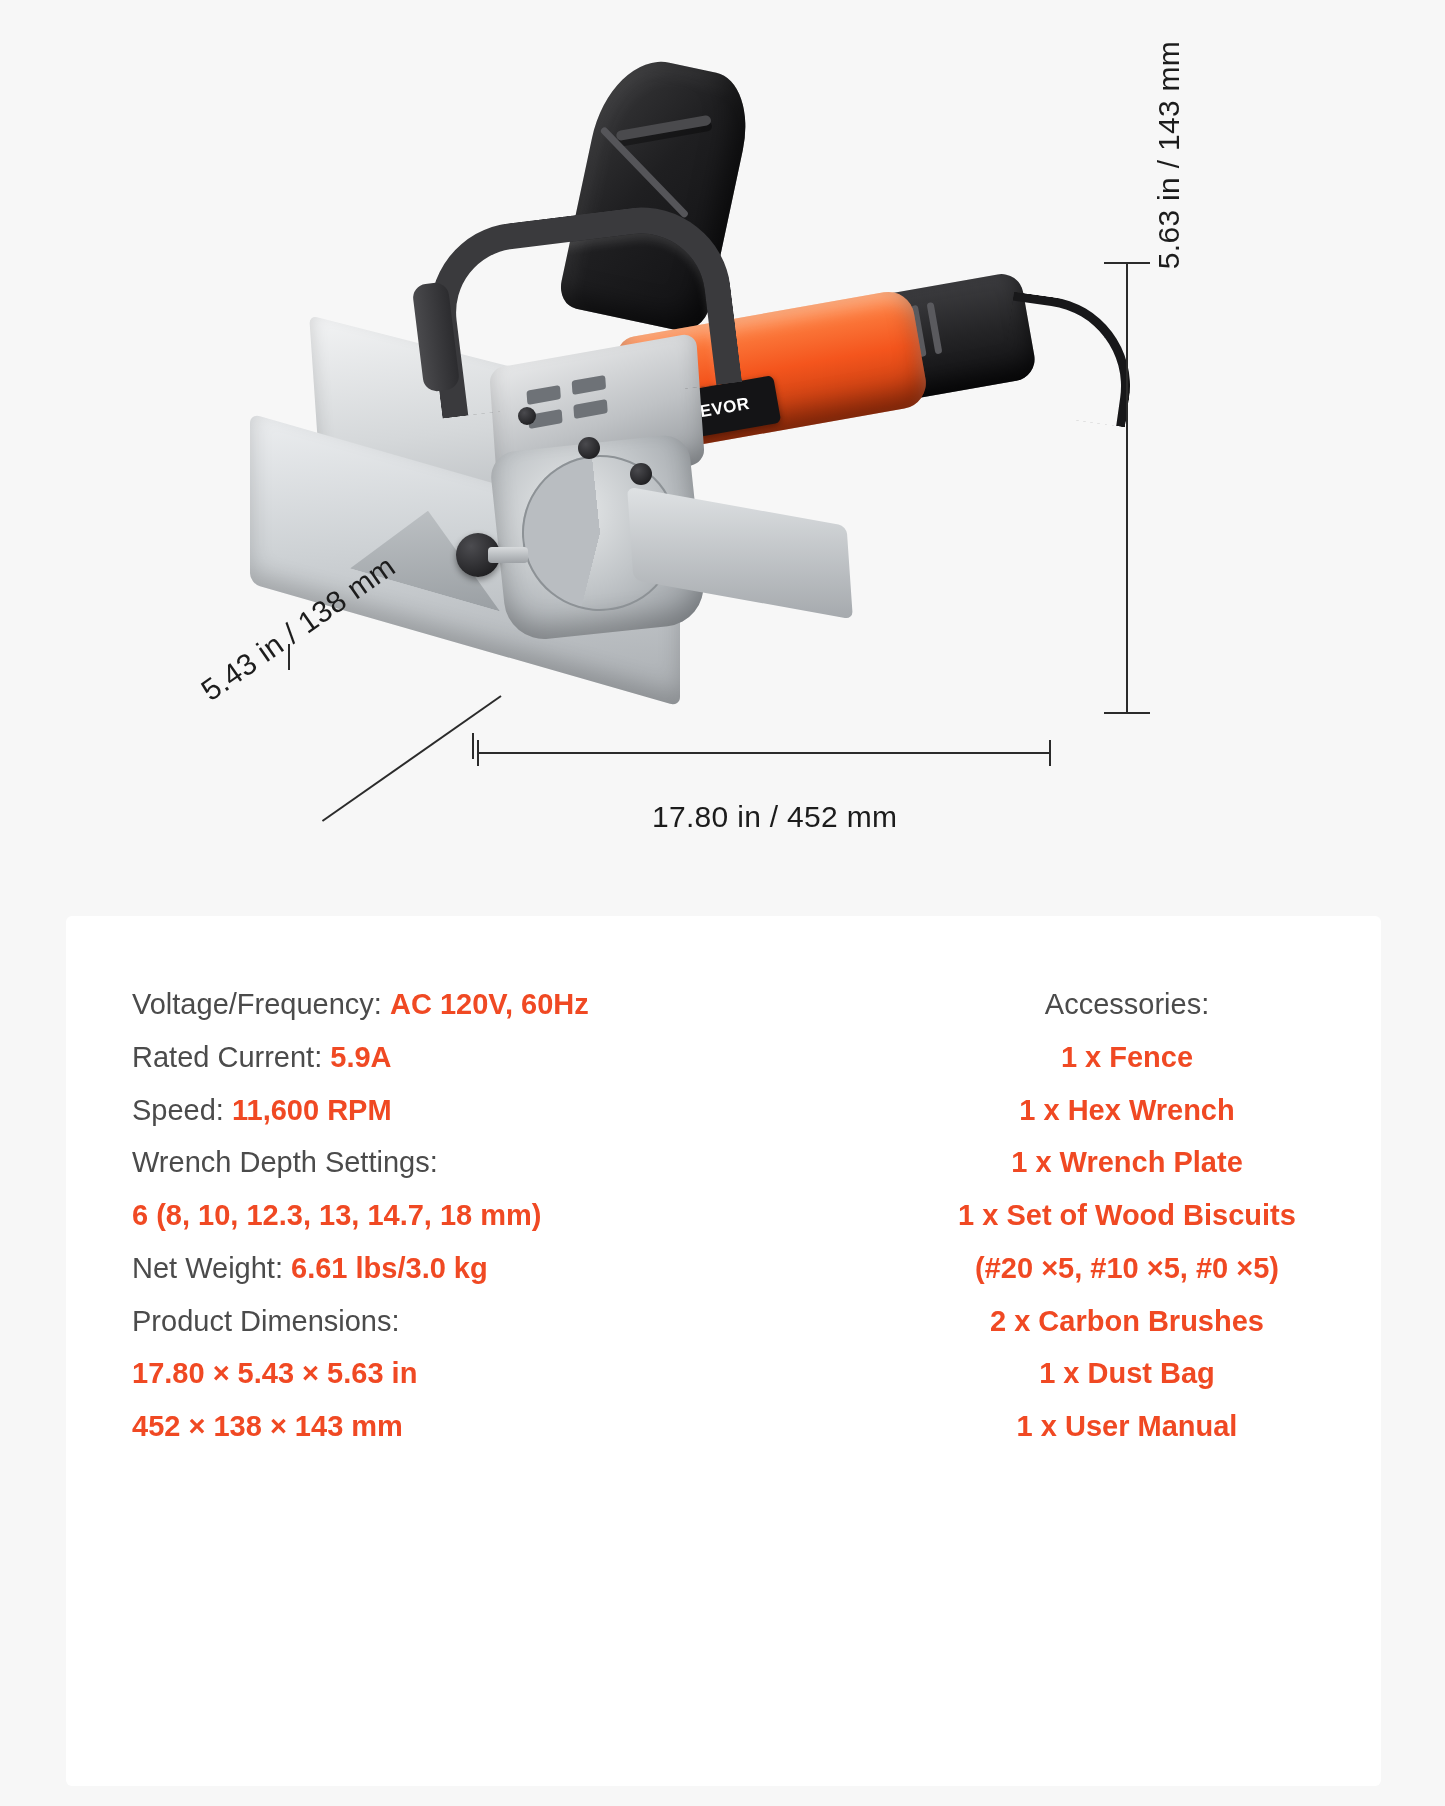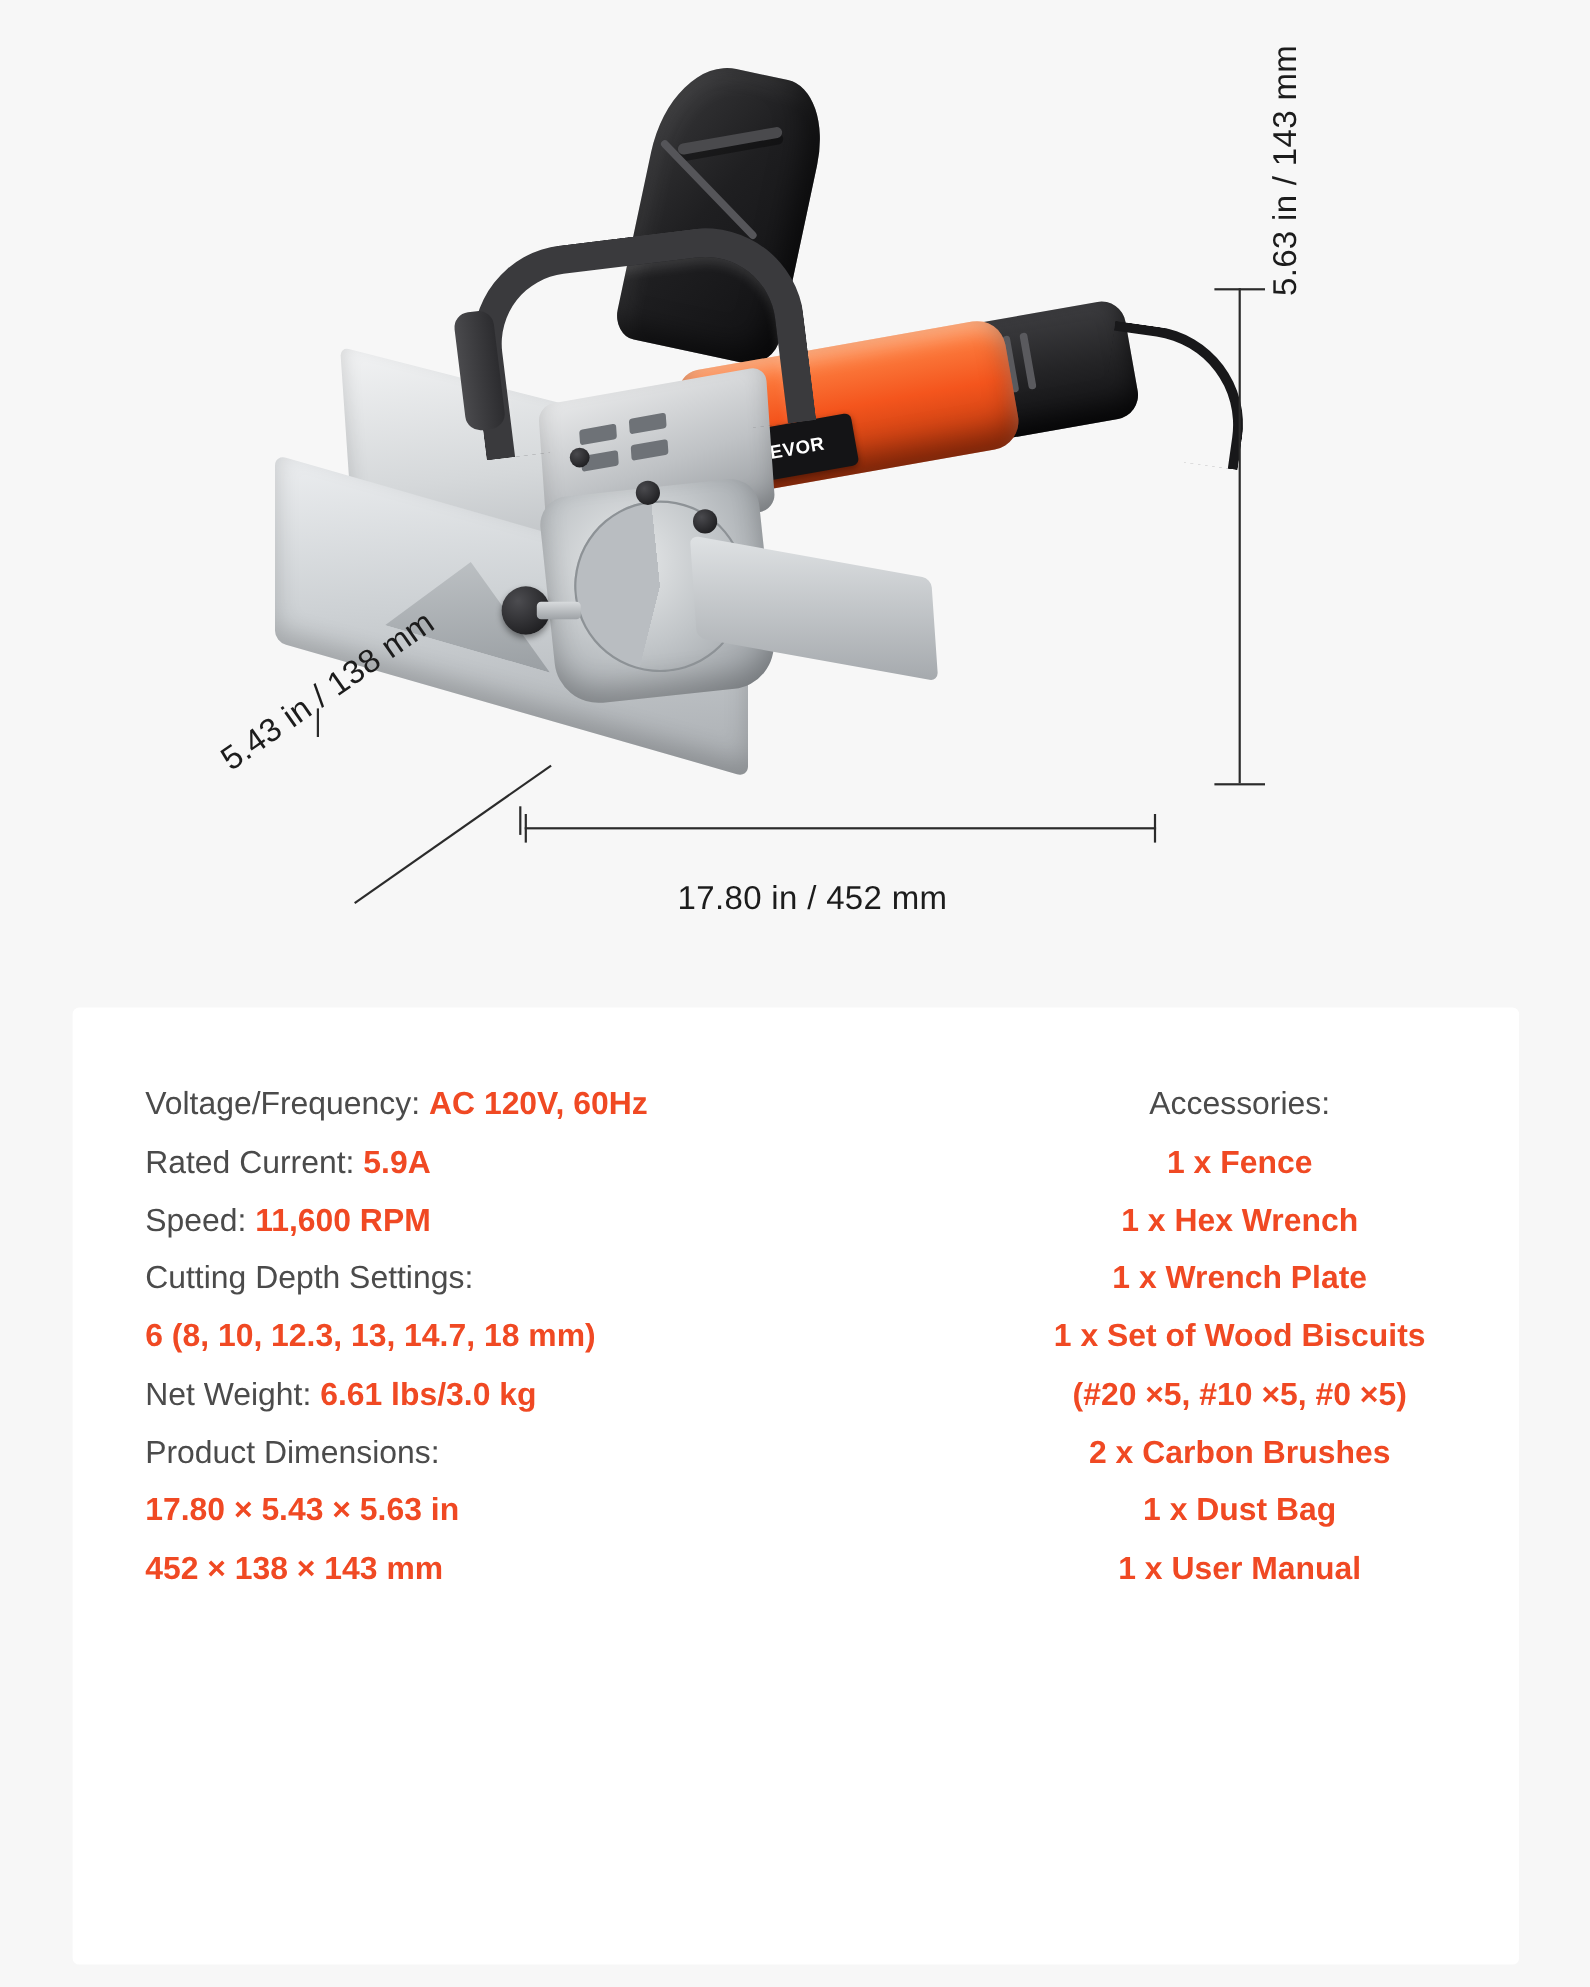--- a/index.html
+++ b/index.html
@@ -284,21 +284,21 @@
   }
   .label-height {
     left: 1152px;
     top: 345px;
     transform: rotate(-90deg);
     transform-origin: left top;
     width: 380px;
     text-align: center;
   }
   .label-width {
-    left: 616px;
+    left: 652px;
     top: 800px;
   }
   .label-depth {
     left: 195px;
     top: 680px;
     transform: rotate(-35deg);
     transform-origin: left top;
   }
 
   
@@ -418,21 +418,21 @@
       </div>
       <div class="line">
         <span>Rated Current:</span>
         <span class="val">5.9A</span>
       </div>
       <div class="line">
         <span>Speed:</span>
         <span class="val">11,600 RPM</span>
       </div>
       <div class="line">
-        <span>Cutting Depth Settings:</span>
+        <span>Wrench Depth Settings:</span>
         <span class="val-block">6 (8, 10, 12.3, 13, 14.7, 18 mm)</span>
       </div>
       <div class="line">
         <span>Net Weight:</span>
         <span class="val">6.61 lbs/3.0 kg</span>
       </div>
       <div class="line">
         <span>Product Dimensions:</span>
         <span class="val-block">17.80 × 5.43 × 5.63 in</span>
         <span class="val-block">452 × 138 × 143 mm</span>

